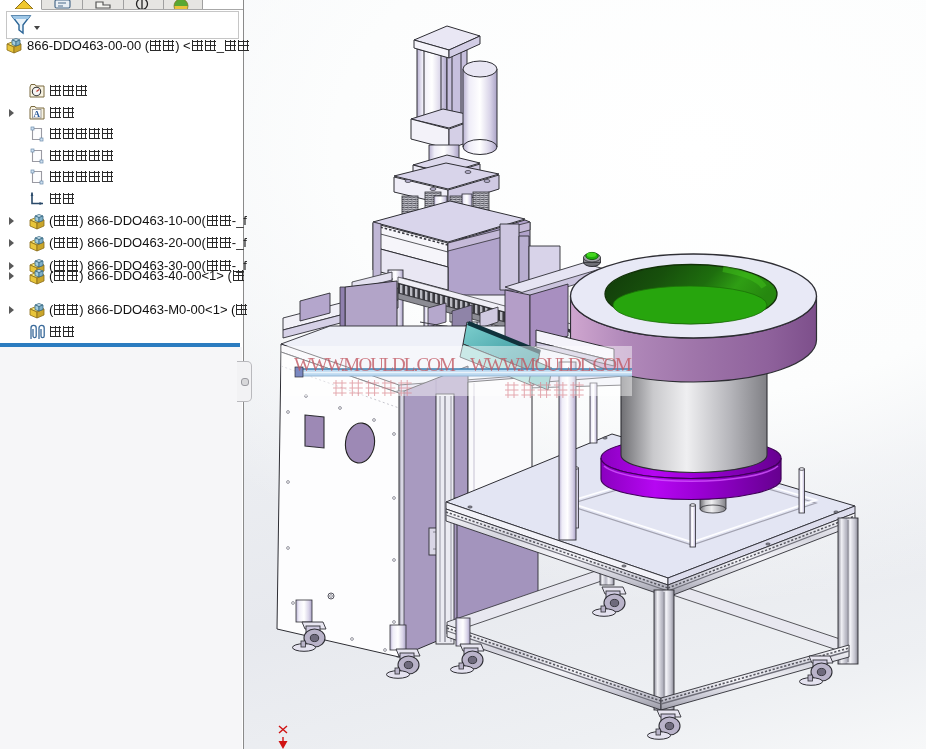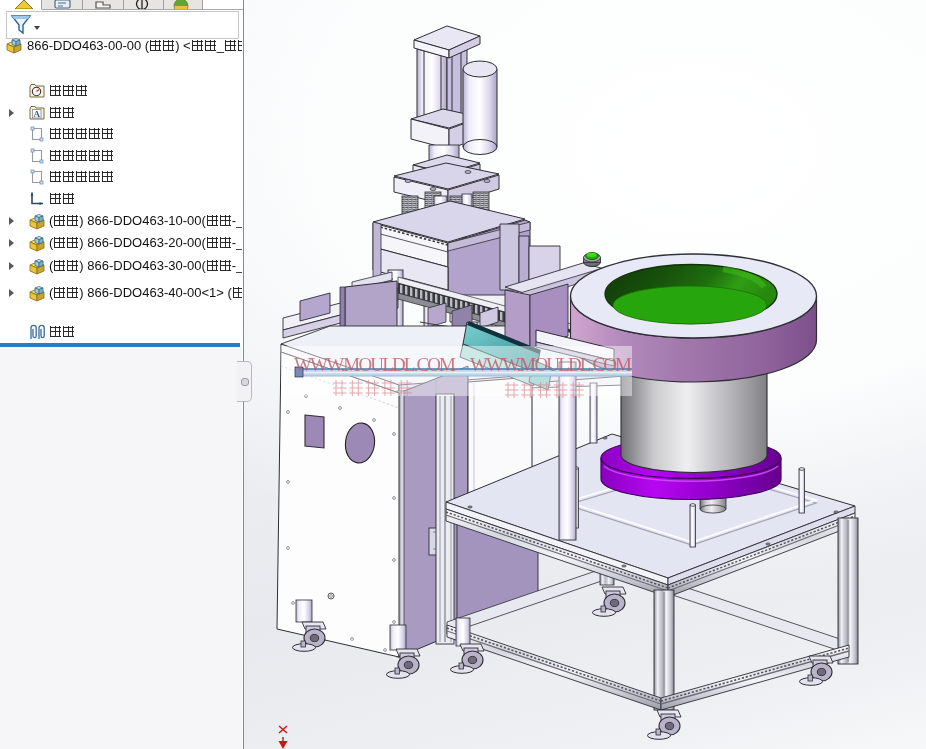--- a/index.html
+++ b/index.html
@@ -11,21 +11,21 @@
       linear-gradient(165deg,#f8f9fb 0%, #eff1f4 38%, #e7e9ee 70%, #eef0f3 90%, #f7f8f9 100%);}
   #machine{position:absolute;left:0;top:0;z-index:1;}
   
   #panel{position:absolute;left:0;top:0;width:243px;height:749px;background:#ffffff;z-index:5;
     border-right:1px solid #8a8a8a;}
   #tabs{position:absolute;left:0;top:0;width:243px;height:9px;background:linear-gradient(90deg,#e6e5e2 0,#e6e5e2 202px,#ffffff 202px);border-bottom:1px solid #a8a8a8;}
   .tab{position:absolute;top:0;height:9px;border-right:1px solid #a0a0a0;}
   #tabs .active{background:#fff;border-bottom:1px solid #fff;}
   #filterbox{position:absolute;left:6px;top:11px;width:231px;height:26px;background:#fff;border:1px solid #c6c6c6;}
   #tree{position:absolute;left:0;top:0;width:242px;height:347px;font-size:13px;color:#111;}
-  .row{position:absolute;left:0;width:242px;height:22px;white-space:nowrap;overflow:hidden;}
+  .row{position:absolute;left:0;width:242px;height:22px;white-space:nowrap;overflow:hidden;padding-left:23px;}
   .row .txt{position:absolute;top:3px;font-size:13px;}
   .arr{position:absolute;left:9px;width:0;height:0;border-left:5px solid #595959;border-top:4px solid transparent;border-bottom:4px solid transparent;top:7px;}
   #blueline{position:absolute;left:0;top:343px;width:240px;height:4px;background:#2b7cc0;}
   #belowtree{position:absolute;left:0;top:347px;width:242px;height:402px;background:#f6f6f8;}
   #handle{position:absolute;left:237px;top:361px;width:14px;height:39px;background:#f2f2f4;border:1px solid #b9b9bd;border-left:none;border-radius:0 5px 5px 0;z-index:6;}
   #handle .dot{position:absolute;left:4px;top:16px;width:6px;height:6px;border-radius:3px;background:#d8d8da;border:1px solid #9a9aa0;}
   .cjk{display:inline-block;width:11px;height:11px;margin:0 1px -1px 1px;
     background:
       repeating-linear-gradient(0deg,#2a2a2a 0 1px,rgba(0,0,0,0) 1px 4.7px),
       repeating-linear-gradient(90deg,#2a2a2a 0 1px,rgba(0,0,0,0) 1px 4.7px);}
@@ -526,32 +526,44 @@
         <svg class="ic" style="left:27px;top:1px" width="20" height="20">
           <polygon points="3,9 10,6 17,9 10,12" fill="#f7e476" stroke="#8a6d1a" stroke-width="0.8"></polygon>
           <polygon points="3,9 10,12 10,18 3,15" fill="#e8c53a" stroke="#8a6d1a" stroke-width="0.8"></polygon>
           <polygon points="10,12 17,9 17,15 10,18" fill="#c9a52a" stroke="#8a6d1a" stroke-width="0.8"></polygon>
           <polygon points="8,5 12,3.5 16,5 12,6.5" fill="#d6ecf6" stroke="#3a6a84" stroke-width="0.8"></polygon>
           <polygon points="8,5 12,6.5 12,11 8,9.5" fill="#a6cede" stroke="#3a6a84" stroke-width="0.8"></polygon>
           <polygon points="12,6.5 16,5 16,9.5 12,11" fill="#7fb0c8" stroke="#3a6a84" stroke-width="0.8"></polygon>
         </svg>
         <span class="txt" style="left:49px">(<span class="cjk"></span><span class="cjk"></span>) 866-DDO463-30-00(<span class="cjk"></span><span class="cjk"></span>-_f</span>
       </div>
-      <div class="row" style="top:282px">
+      <div class="row" style="top:265px">
         <div class="arr" style="top:7px"></div>
         <svg class="ic" style="left:27px;top:1px" width="20" height="20">
           <polygon points="3,9 10,6 17,9 10,12" fill="#f7e476" stroke="#8a6d1a" stroke-width="0.8"></polygon>
           <polygon points="3,9 10,12 10,18 3,15" fill="#e8c53a" stroke="#8a6d1a" stroke-width="0.8"></polygon>
           <polygon points="10,12 17,9 17,15 10,18" fill="#c9a52a" stroke="#8a6d1a" stroke-width="0.8"></polygon>
           <polygon points="8,5 12,3.5 16,5 12,6.5" fill="#d6ecf6" stroke="#3a6a84" stroke-width="0.8"></polygon>
           <polygon points="8,5 12,6.5 12,11 8,9.5" fill="#a6cede" stroke="#3a6a84" stroke-width="0.8"></polygon>
           <polygon points="12,6.5 16,5 16,9.5 12,11" fill="#7fb0c8" stroke="#3a6a84" stroke-width="0.8"></polygon>
         </svg>
         <span class="txt" style="left:49px">(<span class="cjk"></span><span class="cjk"></span>) 866-DDO463-40-00&lt;1&gt; (<span class="cjk"></span></span>
       </div>
+      <div class="row" style="top:298.5px">
+        <div class="arr" style="top:7px"></div>
+        <svg class="ic" style="left:27px;top:1px" width="20" height="20">
+          <polygon points="3,9 10,6 17,9 10,12" fill="#f7e476" stroke="#8a6d1a" stroke-width="0.8"></polygon>
+          <polygon points="3,9 10,12 10,18 3,15" fill="#e8c53a" stroke="#8a6d1a" stroke-width="0.8"></polygon>
+          <polygon points="10,12 17,9 17,15 10,18" fill="#c9a52a" stroke="#8a6d1a" stroke-width="0.8"></polygon>
+          <polygon points="8,5 12,3.5 16,5 12,6.5" fill="#d6ecf6" stroke="#3a6a84" stroke-width="0.8"></polygon>
+          <polygon points="8,5 12,6.5 12,11 8,9.5" fill="#a6cede" stroke="#3a6a84" stroke-width="0.8"></polygon>
+          <polygon points="12,6.5 16,5 16,9.5 12,11" fill="#7fb0c8" stroke="#3a6a84" stroke-width="0.8"></polygon>
+        </svg>
+        <span class="txt" style="left:49px">(<span class="cjk"></span><span class="cjk"></span>) 866-DDO463-M0-00&lt;1&gt; (<span class="cjk"></span></span>
+      </div>
 
       <div class="row" style="top:320.5px">
         <svg class="ic" style="left:27px;top:2px" width="20" height="19">
           <path d="M4,16 L4,5 a2.6,2.6 0 0 1 5.2,0 L9.2,13 a1.6,1.6 0 0 1 -3.2,0 L6,6" fill="none" stroke="#3a6a9a" stroke-width="1.3"></path>
           <path d="M12,16 L12,5 a2.6,2.6 0 0 1 5.2,0 L17.2,13 a1.6,1.6 0 0 1 -3.2,0 L14,6" fill="none" stroke="#3a6a9a" stroke-width="1.3"></path>
         </svg>
         <span class="txt" style="left:49px"><span class="cjk"></span><span class="cjk"></span></span>
       </div>
     </div>
     <div id="blueline"></div>

